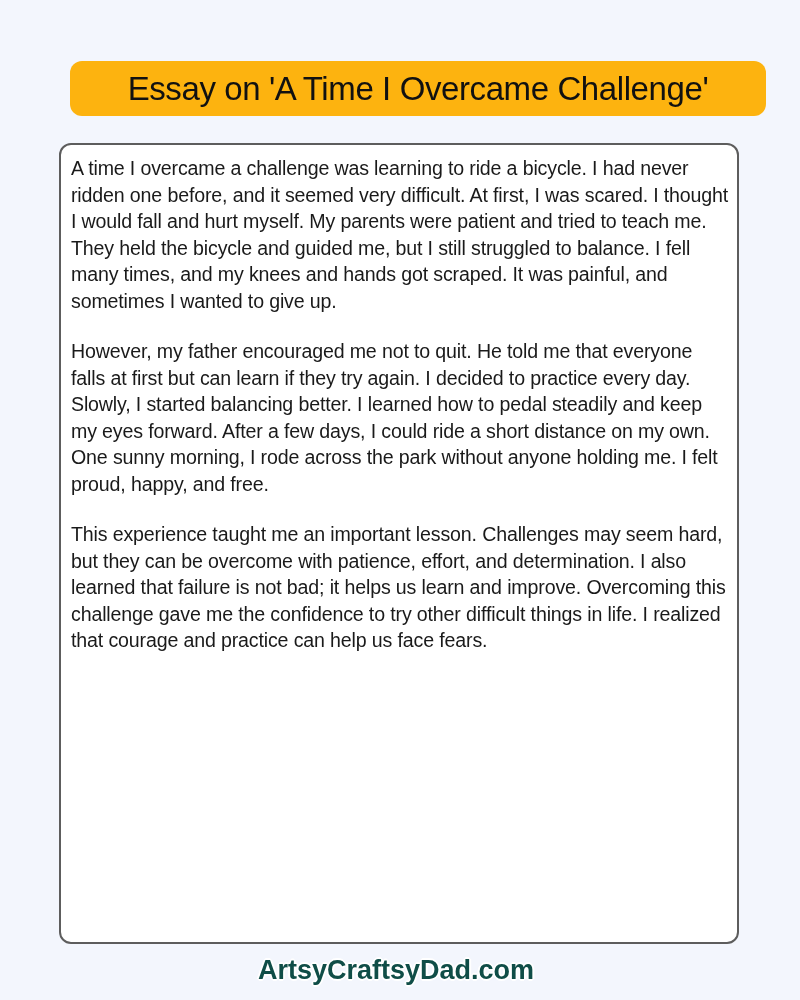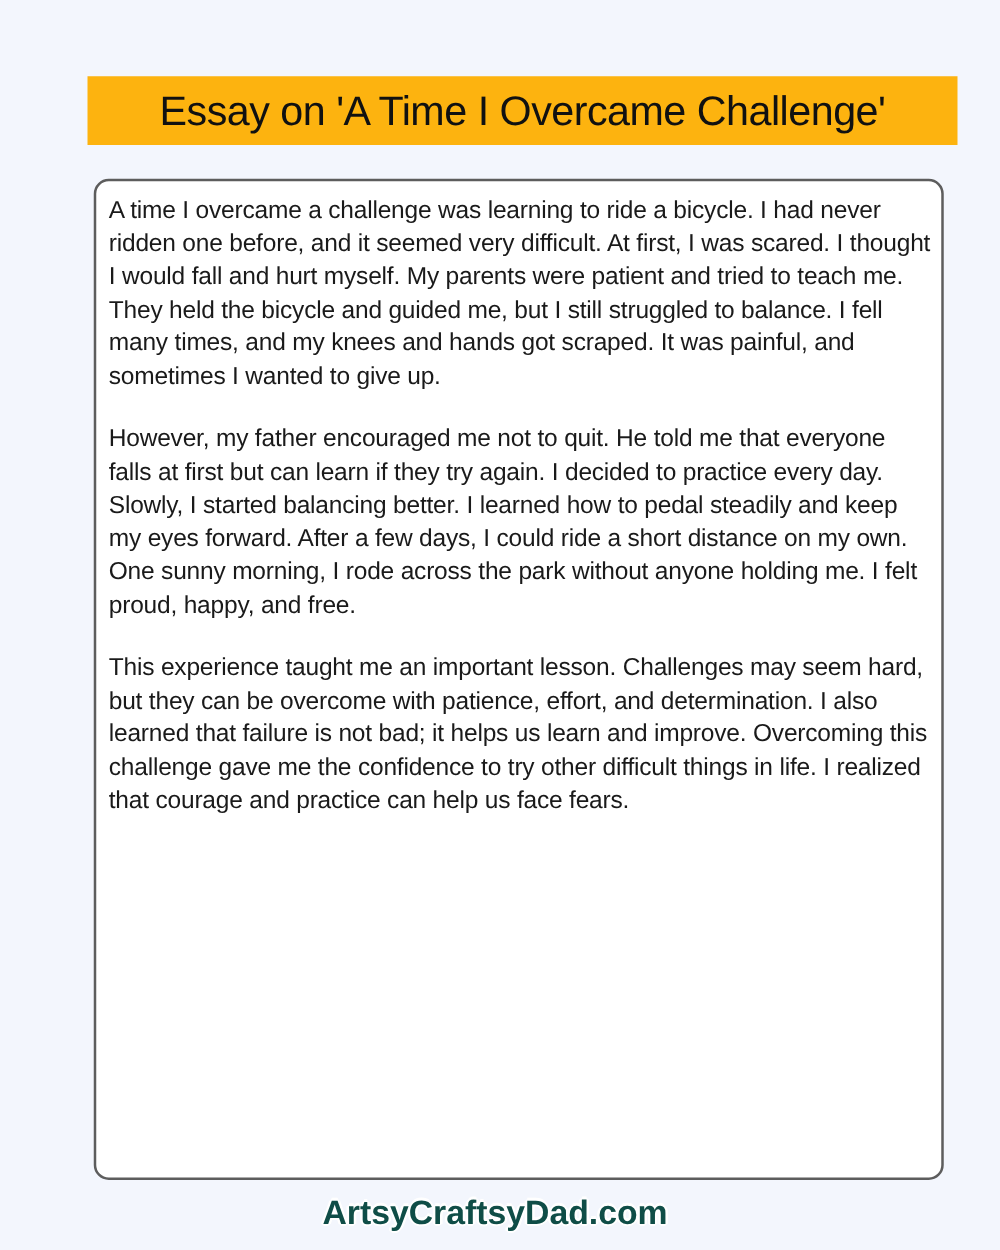--- a/index.html
+++ b/index.html
@@ -8,40 +8,39 @@
       background: #f3f6fd;
       position: relative;
       overflow: hidden;
       font-family: "Liberation Sans", "DejaVu Sans", sans-serif;
     }
     .title-banner {
       position: absolute;
       left: 70px; top: 61px;
       width: 696px; height: 55px;
       background: #fdb30f;
-      border-radius: 0;
+      border-radius: 12px;
       display: flex; align-items: center; justify-content: center;
     }
     .title-text {
       font-family: "Liberation Sans", sans-serif;
       font-size: 33px;
       color: #111;
       letter-spacing: -0.4px;
       white-space: nowrap;
     }
     .essay-box {
       position: absolute;
       left: 59px; top: 143px;
       width: 680px; height: 801px;
       box-sizing: border-box;
       background: #ffffff;
       border: 2px solid #5d5d5d;
       border-radius: 12px;
       padding: 10px 8px 0 10px;
-      margin-left: 16px;
     }
     .paragraph {
       margin: 0 0 24px 0;
       font-family: "Liberation Sans", sans-serif;
       font-size: 19.6px;
       line-height: 26.5px;
       color: #1a1a1a;
       letter-spacing: -0.15px;
     }
     .footer {

